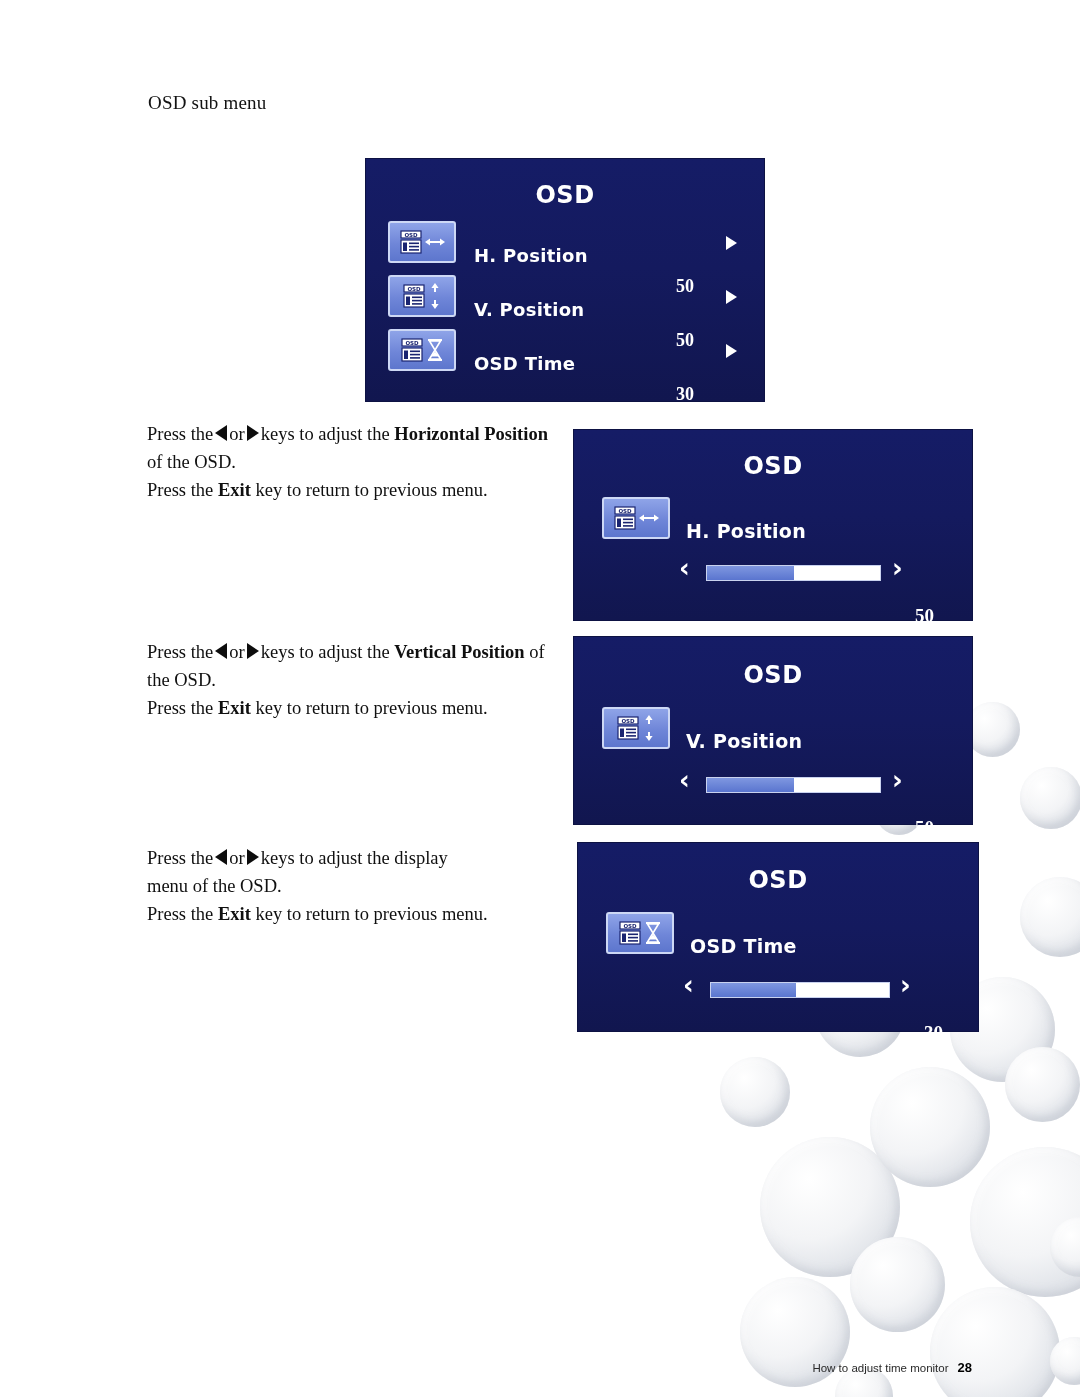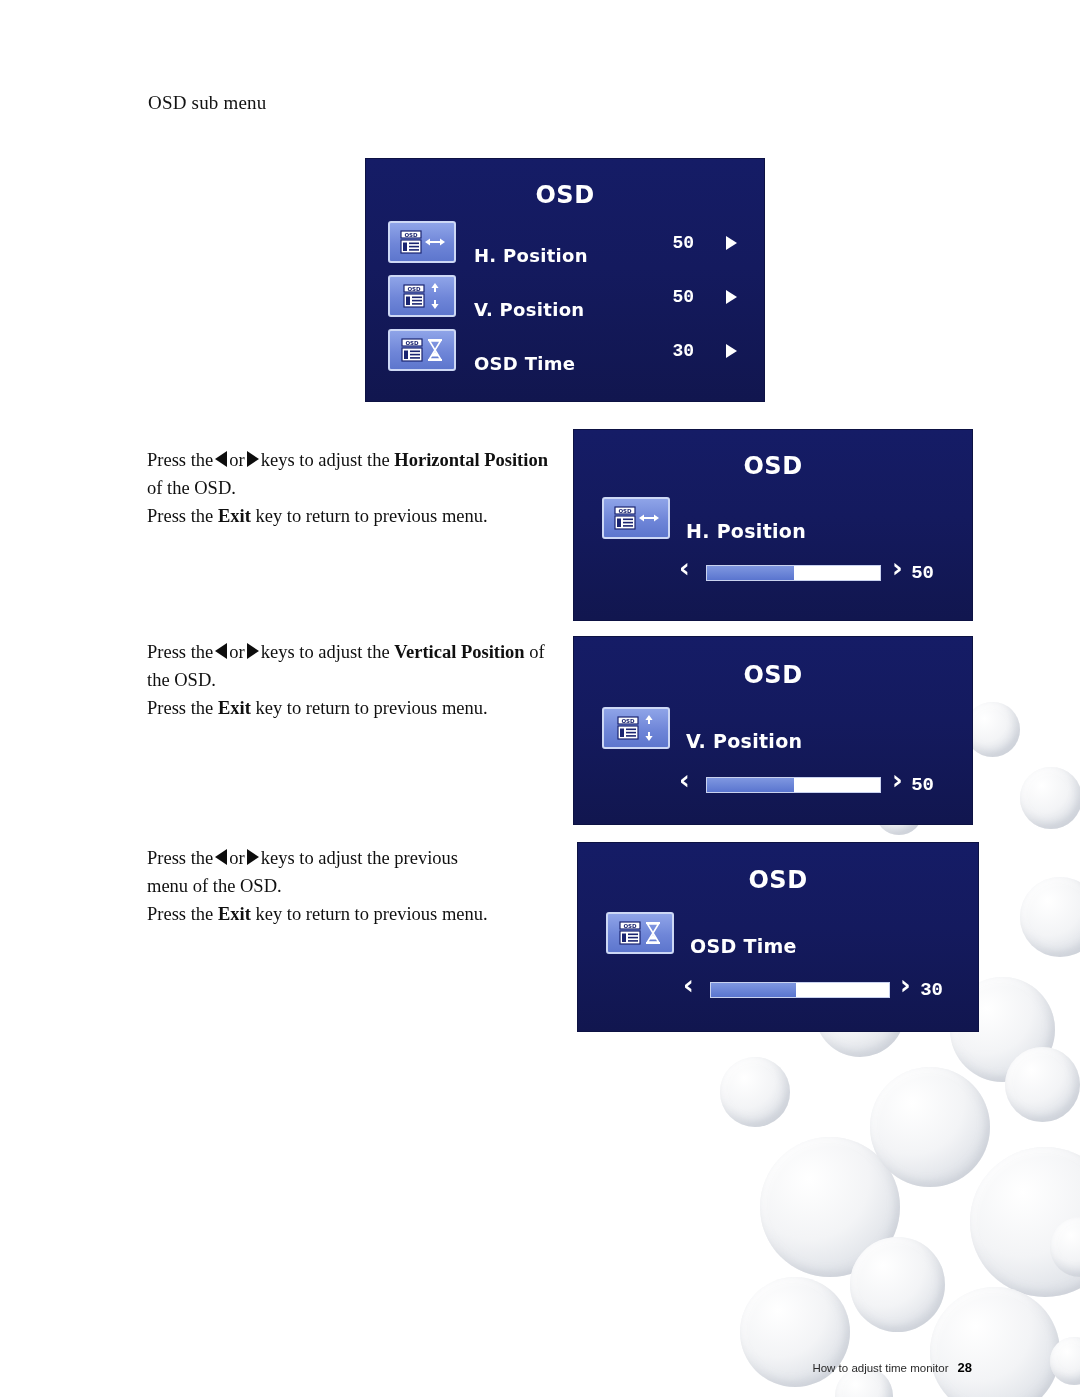--- a/index.html
+++ b/index.html
@@ -80,23 +80,24 @@
     color: #ffffff;
     font-family: "DejaVu Sans", sans-serif;
     font-weight: bold;
     letter-spacing: .3px;
     white-space: nowrap;
     margin-top: 12px;
   }
   .osd-value {
     position: absolute;
     color: #ffffff;
-    font-family: Liberation Mono, monospace;
+    font-family: Liberation Serif, serif;
     font-weight: bold;
     text-align: right;
+    margin-top: 43px;
   }
   .arrow-right-white {
     position: absolute;
     width: 0; height: 0;
     border-left: 11px solid #ffffff;
     border-top: 7px solid transparent;
     border-bottom: 7px solid transparent;
   }
   .chev {
     position: absolute;
@@ -237,21 +238,21 @@
       <rect x="2" y="21" width="14" height="2" fill="#ffffff"></rect>
       <polygon points="3.5,3 14.5,3 9,12 14.5,21 3.5,21 9,12" fill="none" stroke="#ffffff" stroke-width="1.6"></polygon>
       <polygon points="5,18.5 13,18.5 9,13.5" fill="#ffffff"></polygon>
     </svg>
   </div>
   <div class="osd-label" style="left:108px; top:182px; font-size:18px;">OSD Time</div>
   <div class="osd-value" style="left:280px; top:182px; width:48px; font-size:18px;">30</div>
   <div class="arrow-right-white" style="left:360px; top:185px;"></div>
 </div>
 
-<div class="para" style="left:147px; top:446px; width:412px;">
+<div class="para" style="left:147px; top:420px; width:412px;">
   <span>Press the</span><span class="tri-left"></span><span>or</span><span class="tri-right"></span><span>keys to adjust the</span>
   <span class="bold">Horizontal Position</span>
   <span>of the OSD.</span><br>
   <span>Press the</span>
   <span class="bold">Exit</span>
   <span>key to return to previous menu.</span>
 </div>
 
 <div class="osd" style="left:574px; top:430px; width:398px; height:190px;">
   <div class="osd-title" style="top:22px; font-size:24px;">OSD</div>
@@ -313,21 +314,21 @@
 
   <div class="chev" style="left:105px; top:133px; font-size:26px; line-height:20px;">‹</div>
   <div class="bar-outer" style="left:132px; top:140px; width:175px; height:16px;">
     <div class="bar-fill" style="width:50%;"></div>
   </div>
   <div class="chev" style="left:318px; top:133px; font-size:26px; line-height:20px;">›</div>
   <div class="osd-value" style="left:300px; top:137px; width:60px; font-size:19px;">50</div>
 </div>
 
 <div class="para" style="left:147px; top:844px; width:412px;">
-  <span>Press the</span><span class="tri-left"></span><span>or</span><span class="tri-right"></span><span>keys to adjust the previous</span><br>
+  <span>Press the</span><span class="tri-left"></span><span>or</span><span class="tri-right"></span><span>keys to adjust the display</span><br>
   <span>menu of the OSD.</span><br>
   <span>Press the</span>
   <span class="bold">Exit</span>
   <span>key to return to previous menu.</span>
 </div>
 
 <div class="osd" style="left:578px; top:843px; width:400px; height:188px;">
   <div class="osd-title" style="top:23px; font-size:24px;">OSD</div>
   <div class="icon-tile" style="left:28px; top:69px; width:68px; height:42px;">
     <svg class="osd-glyph" width="22" height="24" viewBox="0 0 22 24">

